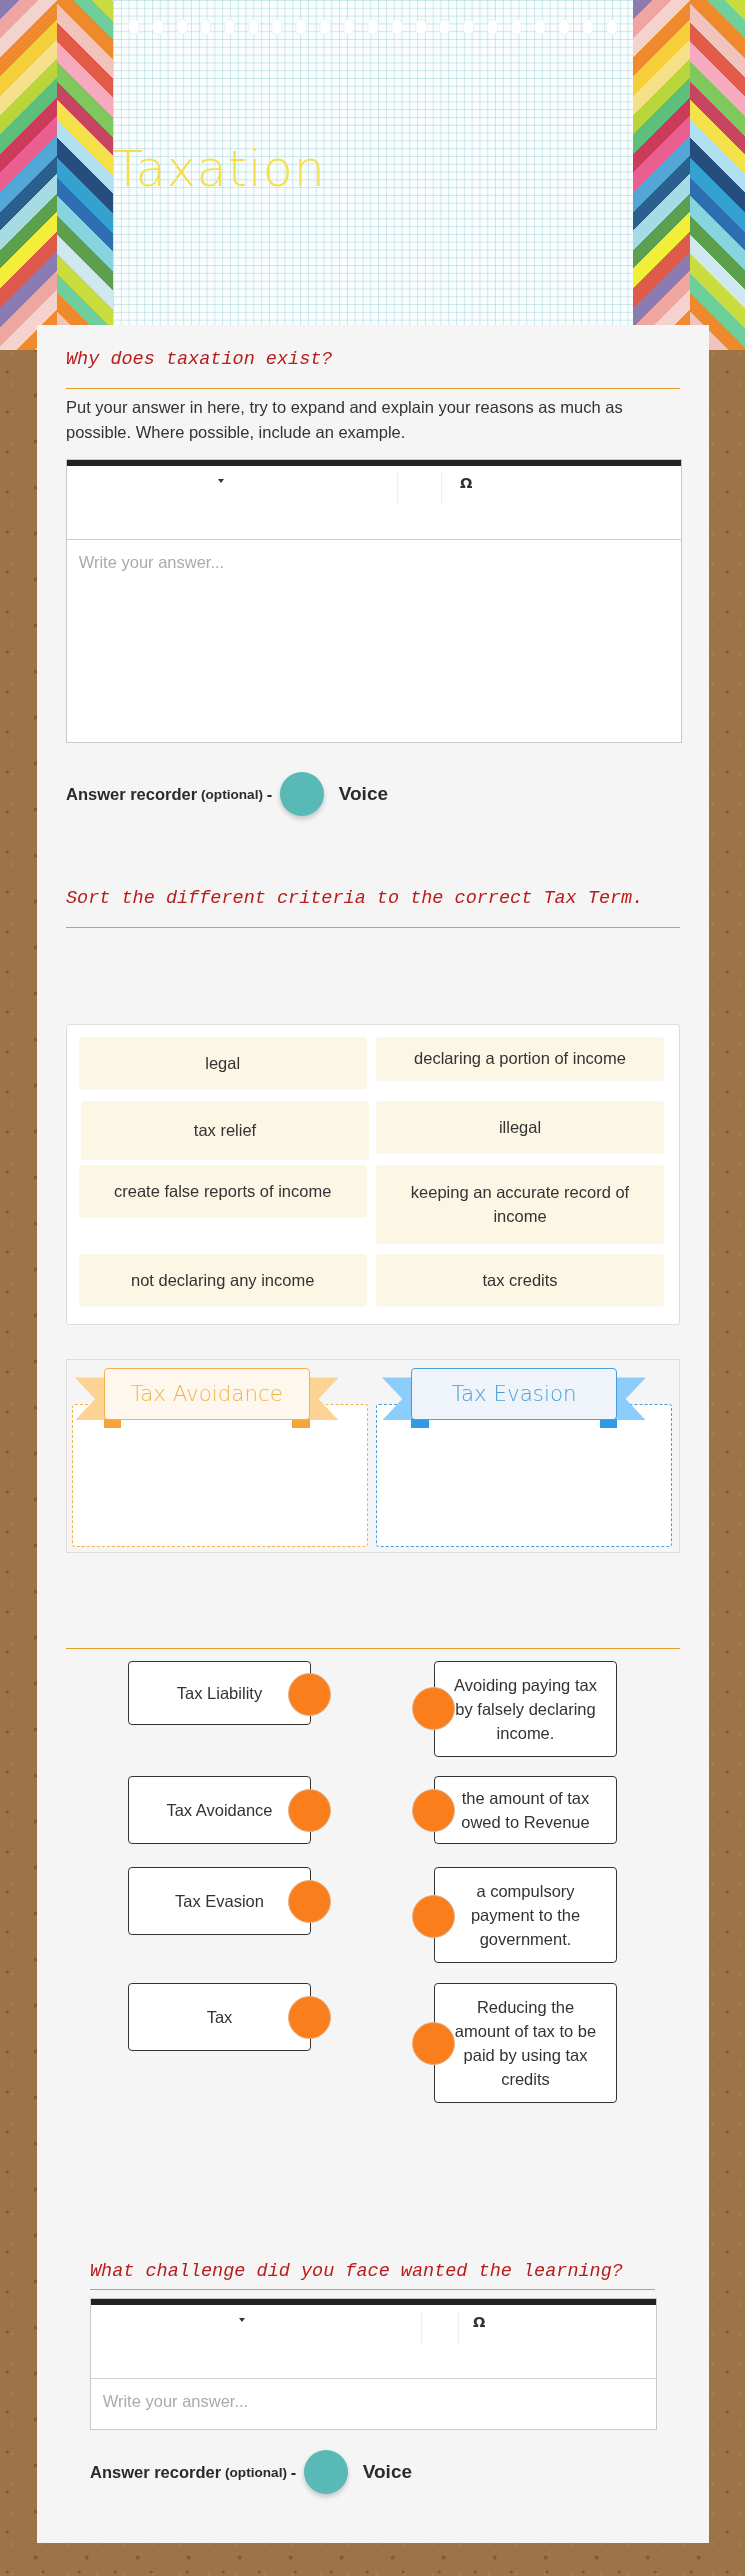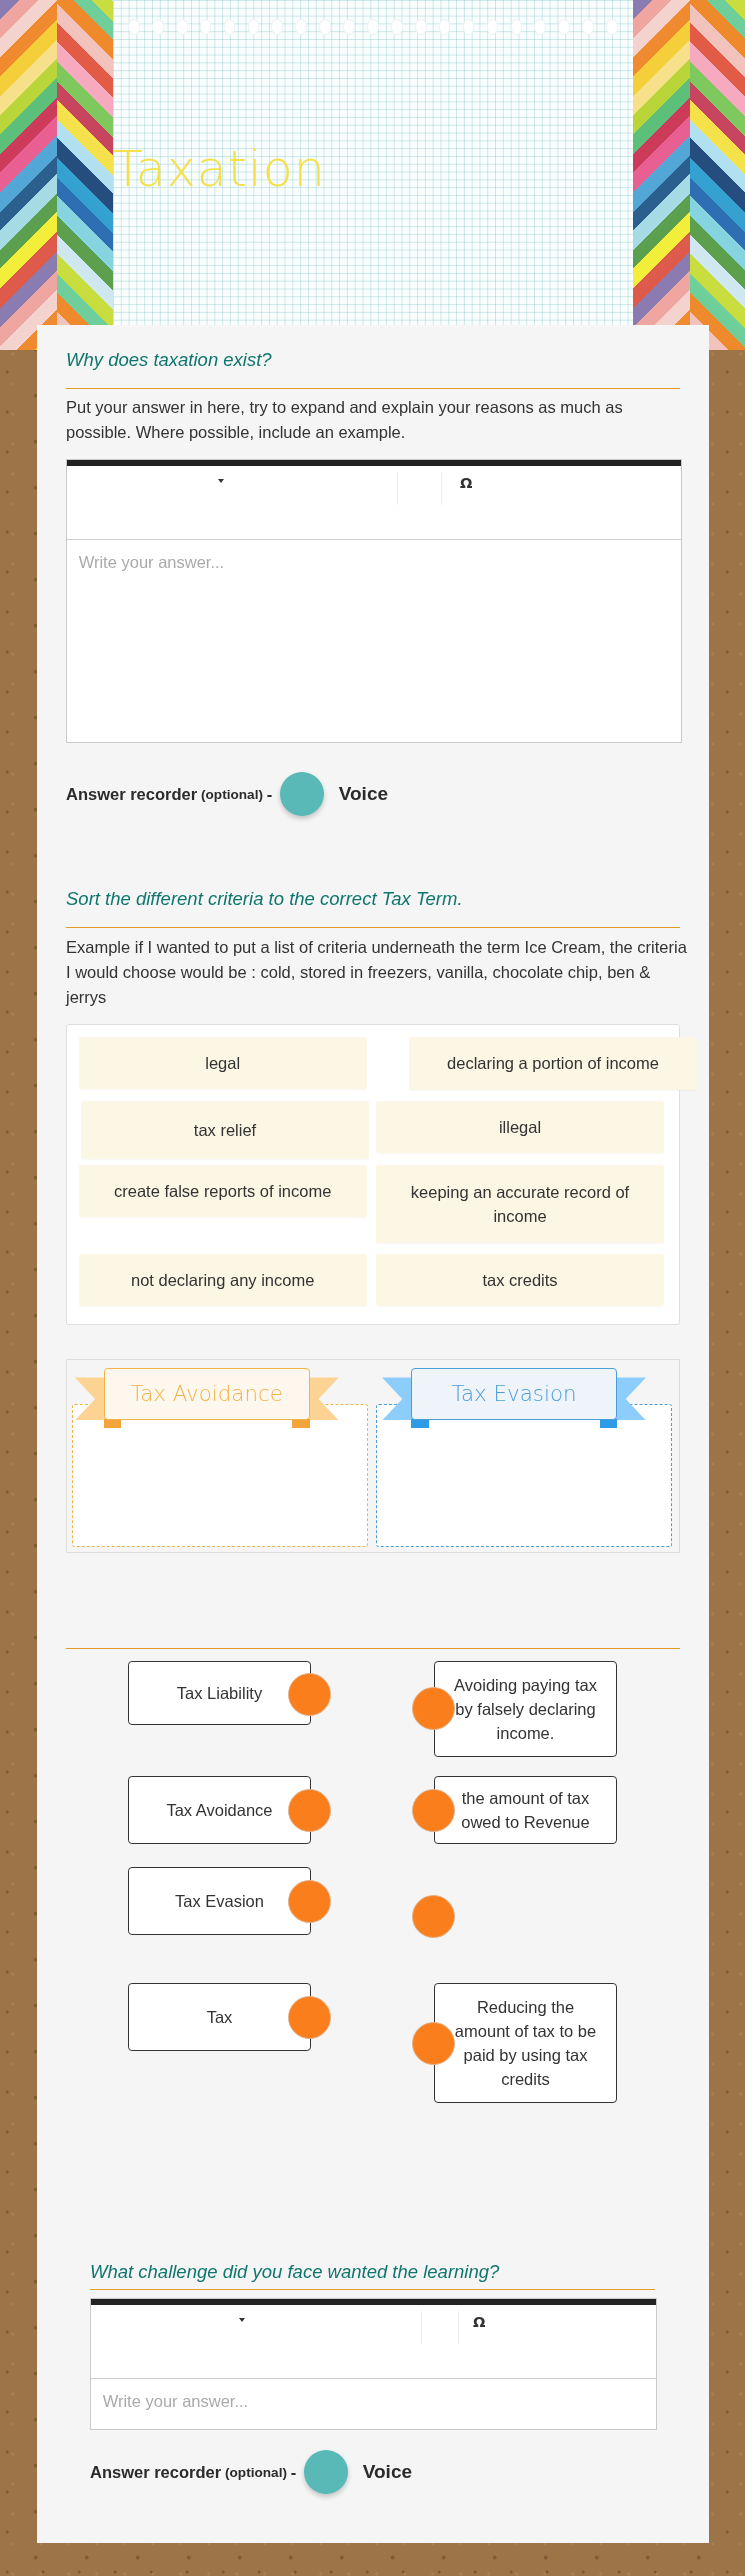--- a/index.html
+++ b/index.html
@@ -56,22 +56,22 @@
     position: absolute; left: 113px; width: 521px; top: 141px; text-align: left;
     font-family: "DejaVu Sans", sans-serif; font-weight: 300;
     font-size: 49px; color: #f4e04a; letter-spacing: 1px;
   }
   
   .card {
     position: absolute; left: 37px; top: 325px; width: 672px; height: 2218px;
     background: #f5f5f5;
   }
   .section-title {
-    position: absolute; font-family: Liberation Sans, sans-serif; font-style: italic;
-    font-size: 18.5px; color: #0f766e; font-weight: normal;
+    position: absolute; font-family: Liberation Mono, monospace; font-style: italic;
+    font-size: 18.5px; color: #b91c1c; font-weight: normal;
   }
   .title-rule { position: absolute; height: 1px; background: #e39c28; }
   .body-text {
     position: absolute; font-family: "Liberation Sans", sans-serif; font-size: 16.5px;
     line-height: 25px; color: #333;
   }
   
   .editor { position: absolute; background: #fff; border: 1px solid #c9c9c9; }
   .editor-topbar { height: 5.8px; background: #222; }
   .editor-toolbar { position: relative; height: 74px; border-bottom: 1.9px solid #cfcfcf; }
@@ -191,25 +191,24 @@
   <div class="recorder" style="left:29px; top:447px;">
     <span class="rec-label">Answer recorder</span>
     <span class="rec-opt">(optional)</span>
     <span class="rec-dash">-</span>
     <span class="rec-btn"></span>
     <span class="rec-voice">Voice</span>
   </div>
 
   <div class="section-title" style="left:29px; top:563px;text-align:right;">Sort the different criteria to the correct Tax Term.</div>
   <div class="title-rule" style="left:29px; top:602px; width:614px;"></div>
-  <div class="body-text" style="left:29px; top:610px; width:622px;">Example if I wanted to put a list of criteria underneath the term Ice Cream, the criteria I would choose would be : cold, stored in freezers, vanilla, chocolate chip, ben &amp; jerrys</div>
 
   <div class="sort-pool">
     <div class="chip" style="left:11.7px; top:11.7px; height:52px;">legal</div>
-    <div class="chip" style="left:309px; top:11.7px; height:53px;margin-left:33px;">declaring a portion of income</div>
+    <div class="chip" style="left:309px; top:11.7px; height:43px;">declaring a portion of income</div>
     <div class="chip" style="left:14px; top:76px; height:58px;">tax relief</div>
     <div class="chip" style="left:11.7px; top:140px; height:52px;">create false reports of income</div>
     <div class="chip" style="left:309px; top:76px; height:52px;">illegal</div>
     <div class="chip" style="left:309px; top:140px; height:78px;">keeping an accurate record of income</div>
     <div class="chip" style="left:11.7px; top:229px; height:52px;">not declaring any income</div>
     <div class="chip" style="left:309px; top:229px; height:52px;">tax credits</div>
   </div>
 
   <div class="bucket-wrap">
     <div class="bucket bucket-a"></div>
@@ -239,20 +238,21 @@
   <div class="dot" style="left:251px; top:1464px;"></div>
   <div class="match-box" style="left:91px; top:1542px; height:68px;">Tax Evasion</div>
   <div class="dot" style="left:251px; top:1555px;"></div>
   <div class="match-box" style="left:91px; top:1658px; height:68px;">Tax</div>
   <div class="dot" style="left:251px; top:1671px;"></div>
 
   <div class="match-box" style="left:397px; top:1336px; height:96px;">Avoiding paying tax by falsely declaring income.</div>
   <div class="dot" style="left:375px; top:1362px;"></div>
   <div class="match-box" style="left:397px; top:1451px; height:68px;">the amount of tax owed to Revenue</div>
   <div class="dot" style="left:375px; top:1464px;"></div>
+  <div class="match-box" style="left:397px; top:1542px; height:96px;">a compulsory payment to the government.</div>
   <div class="dot" style="left:375px; top:1570px;"></div>
   <div class="match-box" style="left:397px; top:1658px; height:120px;">Reducing the amount of tax to be paid by using tax credits</div>
   <div class="dot" style="left:375px; top:1697px;"></div>
 
   <div class="section-title" style="left:53px; top:1936px;">What challenge did you face wanted the learning?</div>
   <div class="title-rule" style="left:53px; top:1964px; width:565px;"></div>
 
   <div class="editor" style="left:53px; top:1973px; width:567px; height:132px;">
     <div class="editor-topbar"></div>
     <div class="editor-toolbar">

